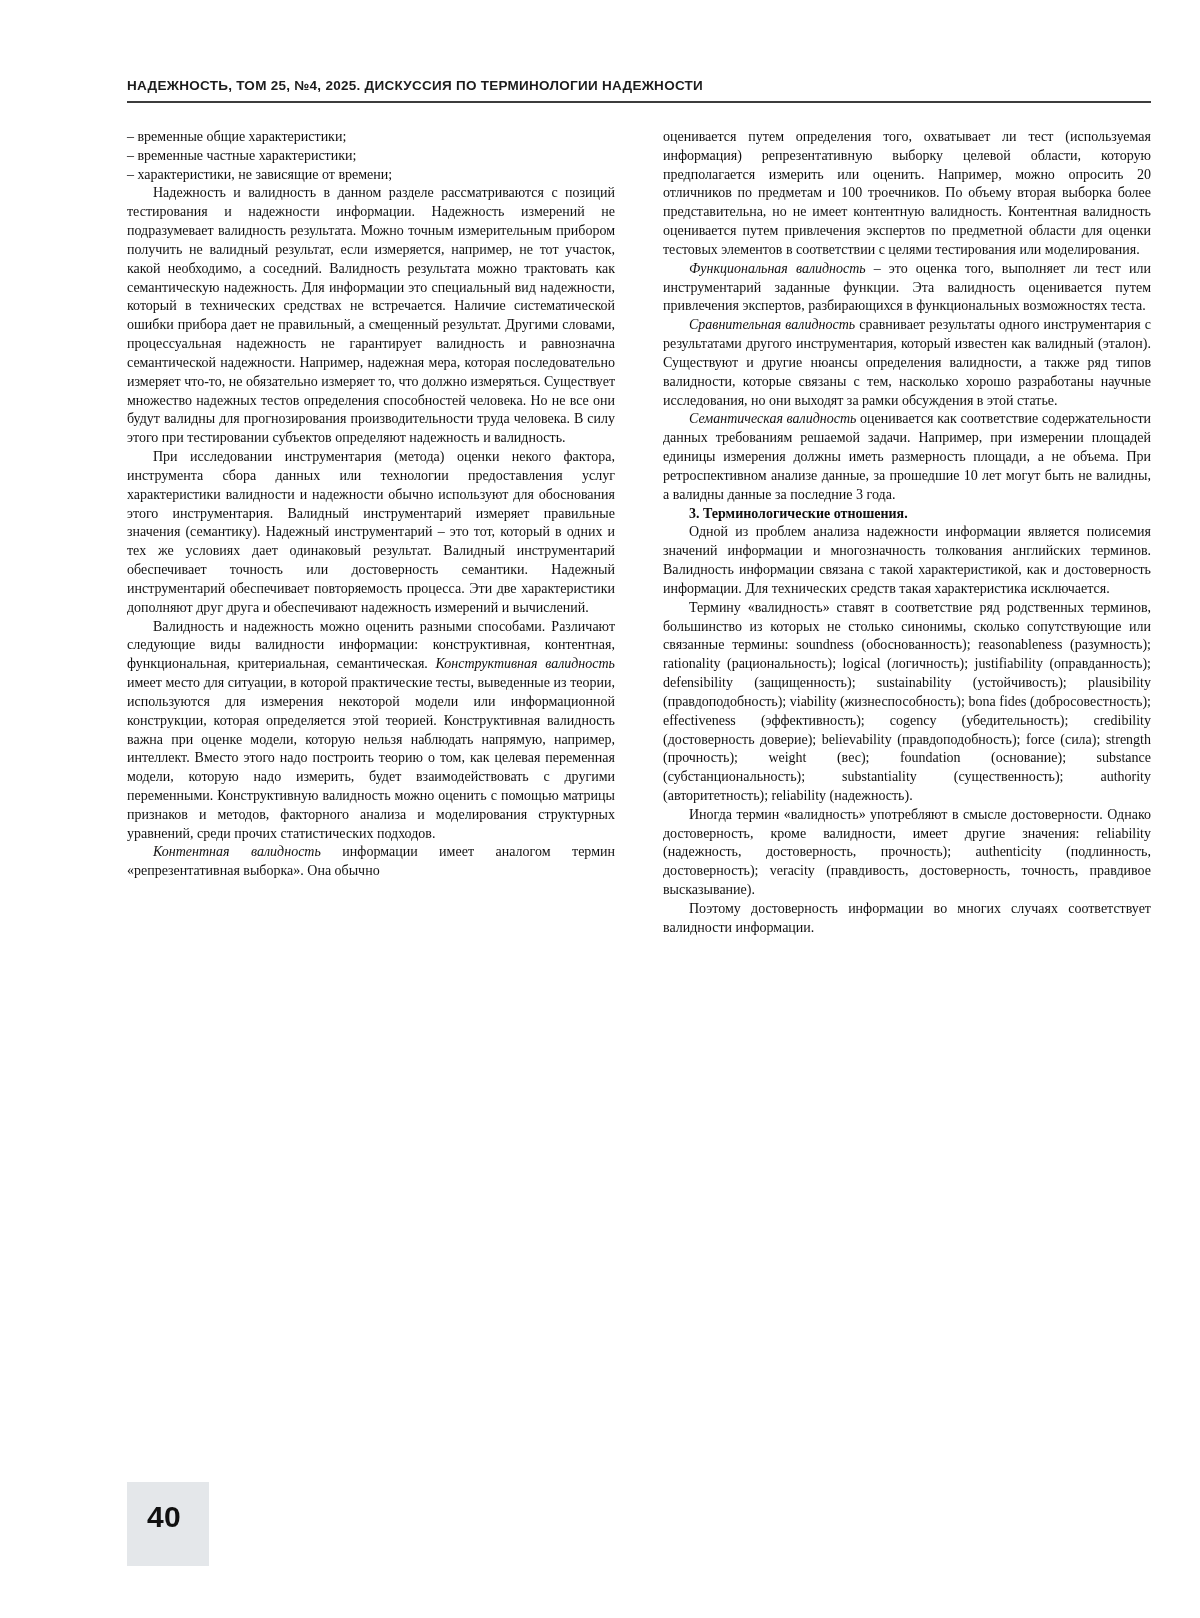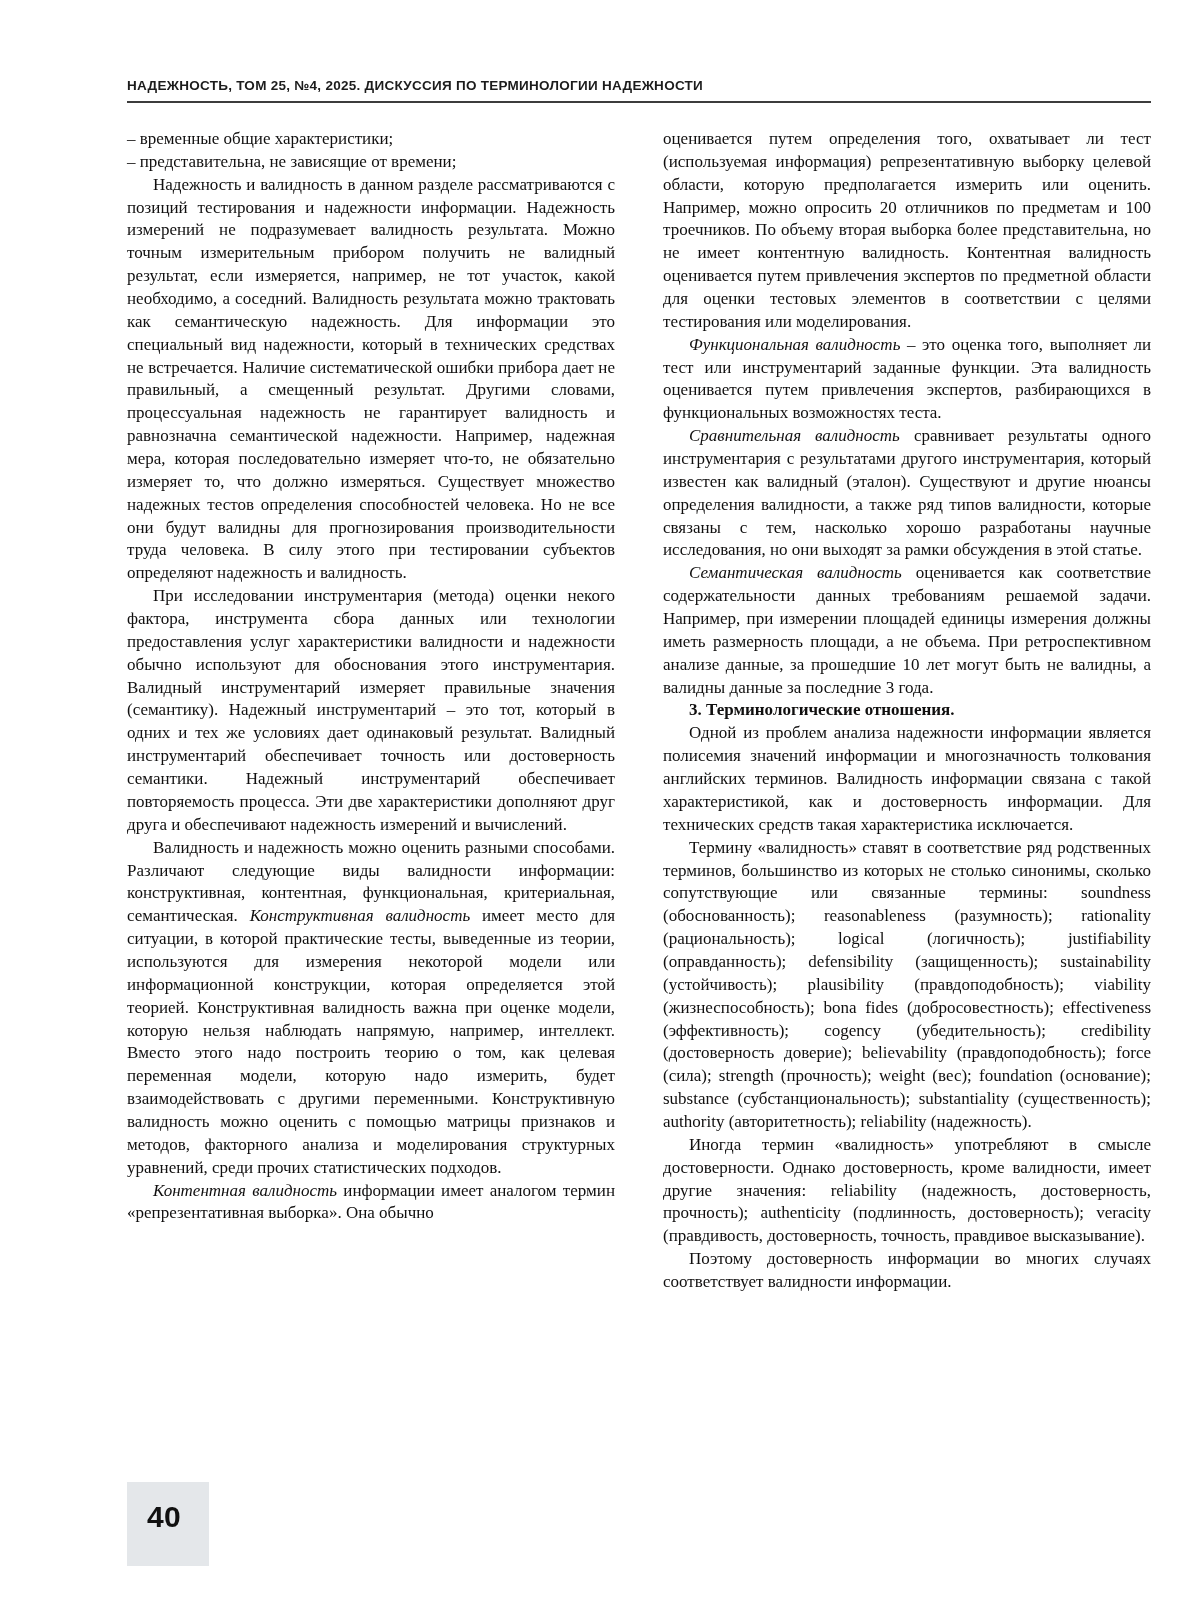--- a/index.html
+++ b/index.html
@@ -49,21 +49,21 @@
     top: 128px;
     width: 1024px;
     display: flex;
     gap: 48px;
   }
   .col {
     width: 488px;
   }
   p {
     margin: 0;
-    font-size: 17px;
+    font-size: 14px;
     line-height: 1.345;
     text-align: justify;
     text-justify: inter-word;
     hyphens: auto;
     -webkit-hyphens: auto;
   }
   p.indent {
     text-indent: 26px;
   }
   p.noindent {
@@ -111,21 +111,22 @@
 
 <div class="page">
 
   <div class="running-head">НАДЕЖНОСТЬ, ТОМ 25, №4, 2025. ДИСКУССИЯ ПО ТЕРМИНОЛОГИИ НАДЕЖНОСТИ</div>
   <div class="head-rule"></div>
 
   <div class="columns">
 
     <div class="col">
       <p class="dash-line">– временные общие характеристики;</p>
-      <p class="dash-line">– представительна, не зависящие от времени;</p>
+      <p class="dash-line">– временные частные характеристики;</p>
+      <p class="dash-line">– характеристики, не зависящие от времени;</p>
 
 
       <p class="indent">Надежность и валидность в данном разделе рассматриваются с позиций тестирования и надежности информации. Надежность измерений не подразумевает валидность результата. Можно точным измерительным прибором получить не валидный результат, если измеряется, например, не тот участок, какой необходимо, а соседний. Валидность результата можно трактовать как семантическую надежность. Для информации это специальный вид надежности, который в технических средствах не встречается. Наличие систематической ошибки прибора дает не правильный, а смещенный результат. Другими словами, процессуальная надежность не гарантирует валидность и равнозначна семантической надежности. Например, надежная мера, которая последовательно измеряет что-то, не обязательно измеряет то, что должно измеряться. Существует множество надежных тестов определения способностей человека. Но не все они будут валидны для прогнозирования производительности труда человека. В силу этого при тестировании субъектов определяют надежность и валидность.</p>
       <p class="indent">При исследовании инструментария (метода) оценки некого фактора, инструмента сбора данных или технологии предоставления услуг характеристики валидности и надежности обычно используют для обоснования этого инструментария. Валидный инструментарий измеряет правильные значения (семантику). Надежный инструментарий – это тот, который в одних и тех же условиях дает одинаковый результат. Валидный инструментарий обеспечивает точность или достоверность семантики. Надежный инструментарий обеспечивает повторяемость процесса. Эти две характеристики дополняют друг друга и обеспечивают надежность измерений и вычислений.</p>
 
       <p class="indent"><span>Валидность и надежность можно оценить разными способами. Различают следующие виды валидности информации: конструктивная, контентная, функциональная, критериальная, семантическая. </span><span class="it">Конструктивная валидность</span><span> имеет место для ситуации, в которой практические тесты, выведенные из теории, используются для измерения некоторой модели или информационной конструкции, которая определяется этой теорией. Конструктивная валидность важна при оценке модели, которую нельзя наблюдать напрямую, например, интеллект. Вместо этого надо построить теорию о том, как целевая переменная модели, которую надо измерить, будет взаимодействовать с другими переменными. Конструктивную валидность можно оценить с помощью матрицы признаков и методов, факторного анализа и моделирования структурных уравнений, среди прочих статистических подходов.</span></p>
 
       <p class="indent"><span class="it">Контентная валидность</span><span> информации имеет аналогом термин «репрезентативная выборка». Она обычно</span></p>
     </div>
 

